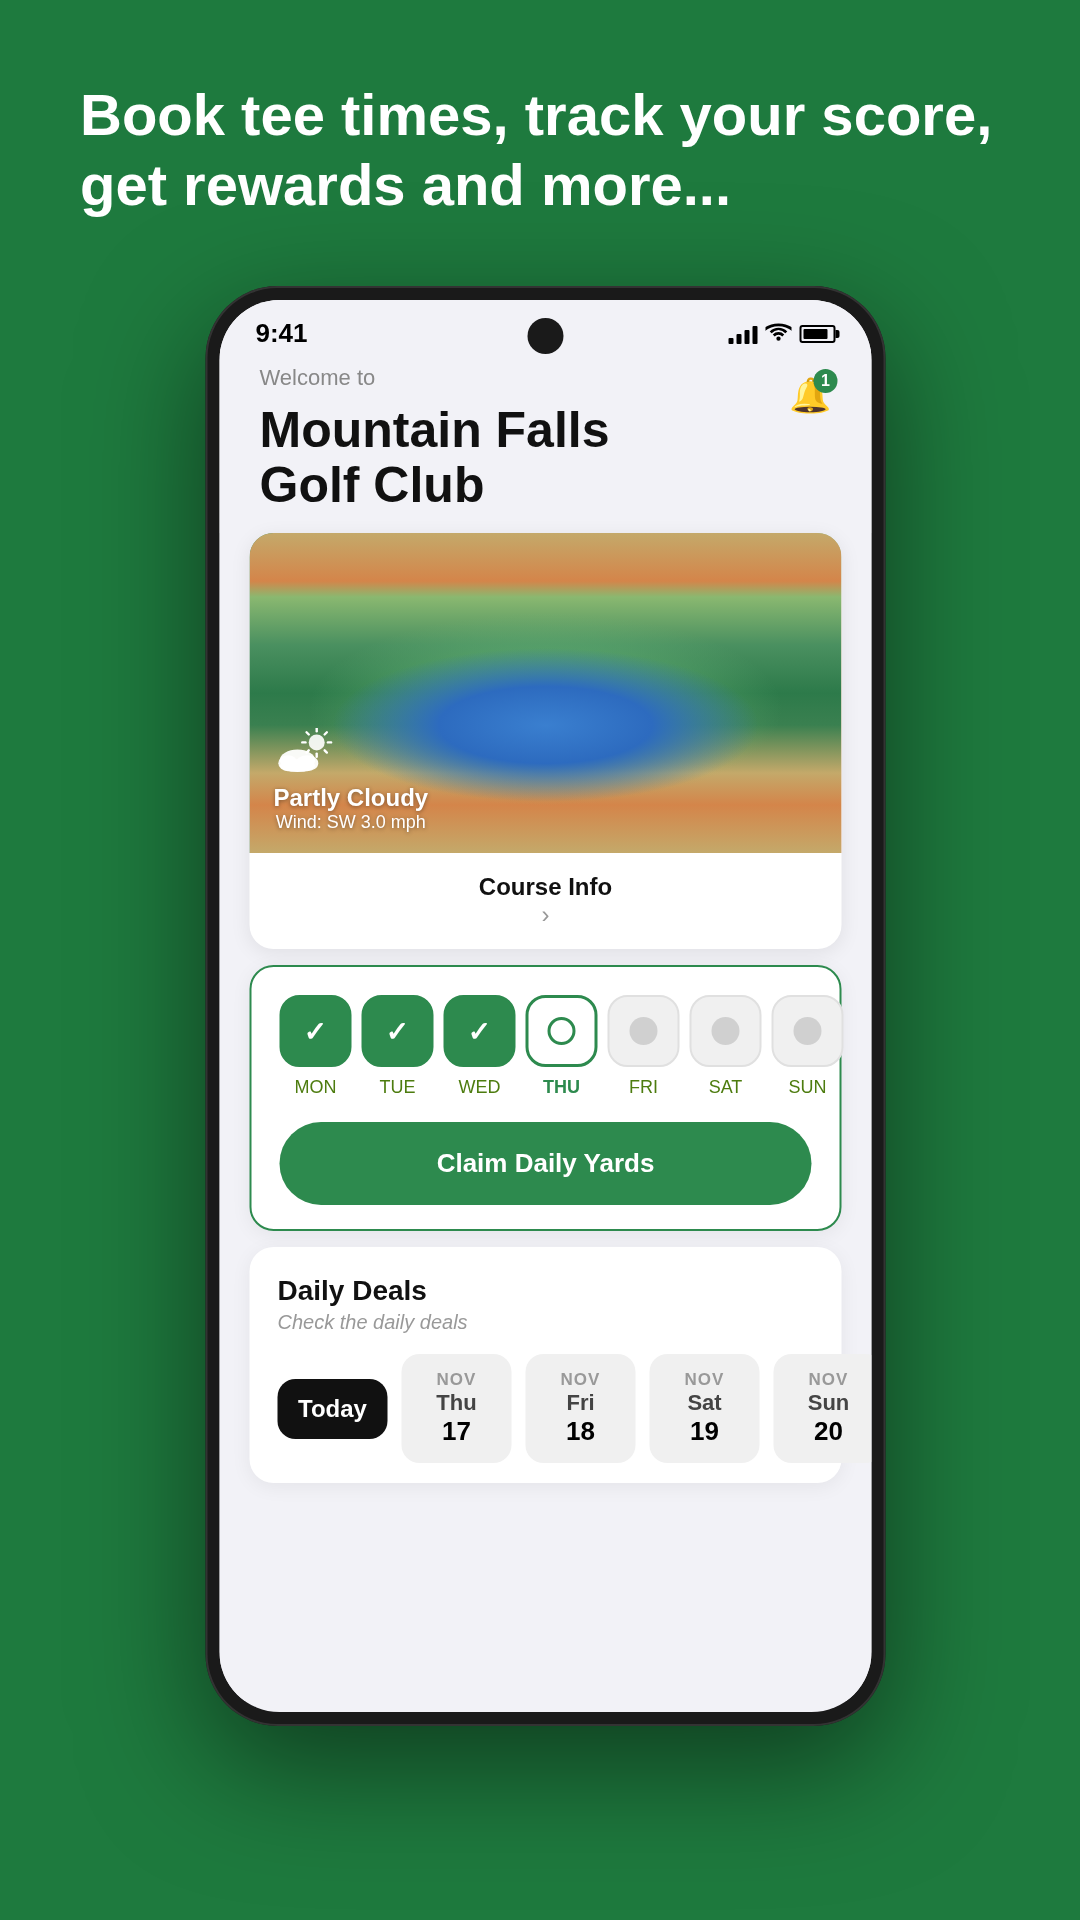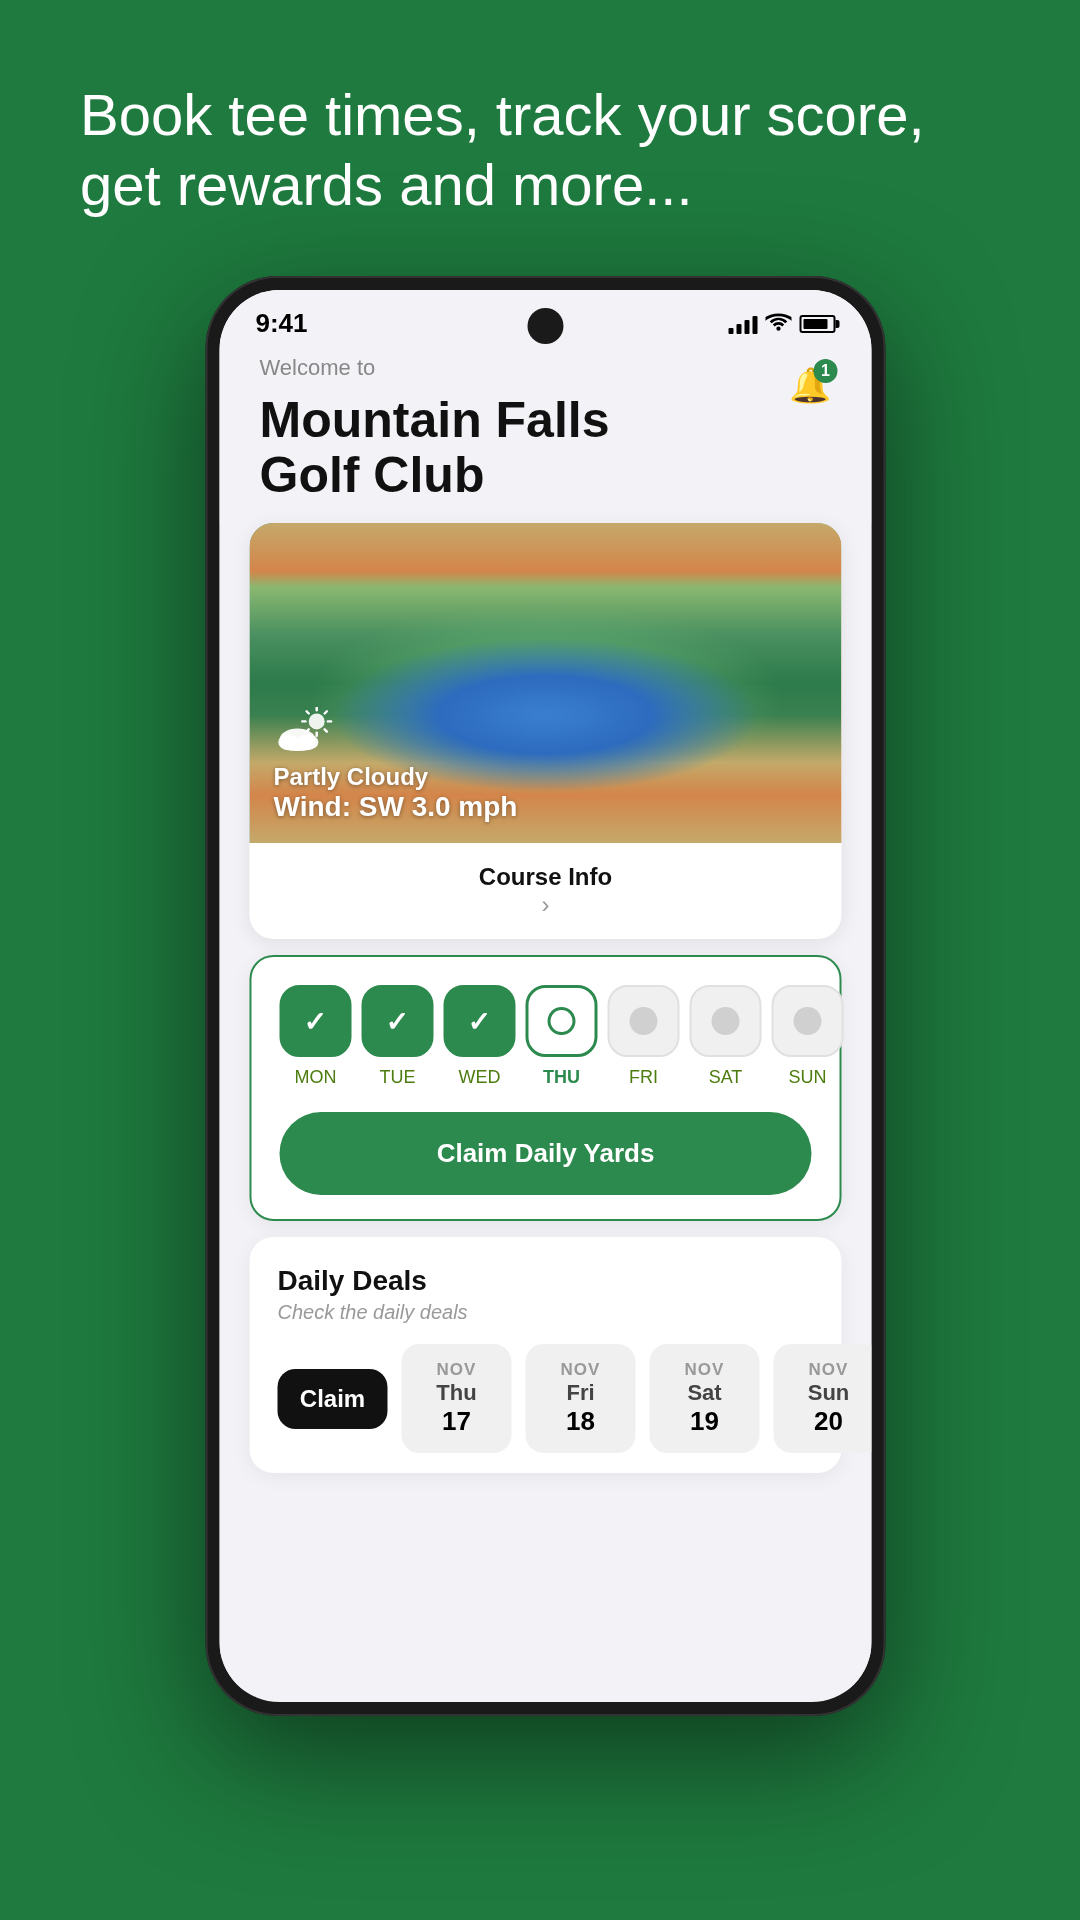--- a/index.html
+++ b/index.html
@@ -12,27 +12,27 @@
       position: relative;
     }
 
     .bg-tagline {
       position: absolute;
       top: 80px;
       left: 80px;
       right: 80px;
       color: white;
       font-size: 58px;
-      font-weight: 400;
+      font-weight: 700;
       line-height: 1.2;
     }
 
     .phone-wrapper {
       position: absolute;
-      top: 276px;
+      top: 286px;
       left: 50%;
       transform: translateX(-50%);
       width: 749px;
       height: 1560px;
       padding-left: 40px;
     }
 
     
     .phone-shell {
       position: relative;
@@ -228,22 +228,22 @@
       margin-bottom: 8px;
     }
 
     .weather-condition {
       font-size: 24px;
       font-weight: 600;
       text-shadow: 0 1px 4px rgba(0,0,0,0.4);
     }
 
     .weather-wind {
-      font-size: 28px;
-      font-weight: 700;
+      font-size: 18px;
+      font-weight: 400;
       text-shadow: 0 1px 4px rgba(0,0,0,0.4);
       text-align: center;
     }
 
     .course-info-row {
       display: flex;
       justify-content: space-between;
       align-items: center;
       padding: 20px 24px;
       flex-direction: column;
@@ -587,21 +587,21 @@
           </div>
           <button class="claim-btn">Claim Daily Yards</button>
         </div>
 
         <div class="daily-deals-card">
           <div class="deals-title">Daily Deals</div>
           <div class="deals-subtitle">Check the daily deals</div>
           <div class="date-row">
 
             <div class="date-item today-date">
-              <span class="date-day-name">Claim</span>
+              <span class="date-day-name">Today</span>
             </div>
 
             <div class="date-item">
               <span class="date-month">NOV</span>
               <span class="date-day-name">Thu</span>
               <span class="date-num">17</span>
             </div>
 
             <div class="date-item">
               <span class="date-month">NOV</span>

